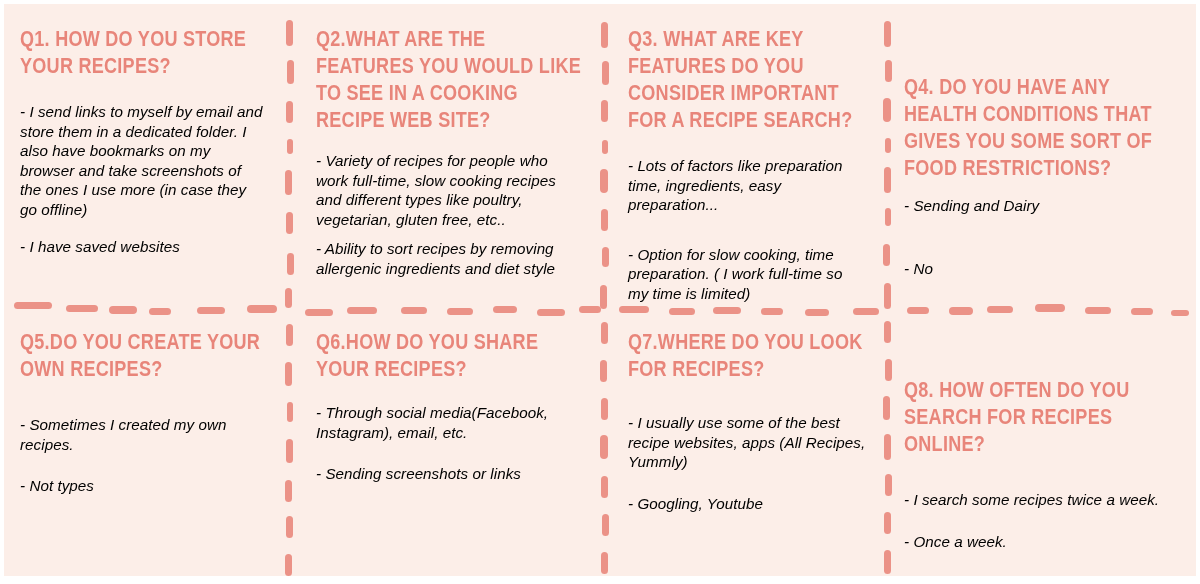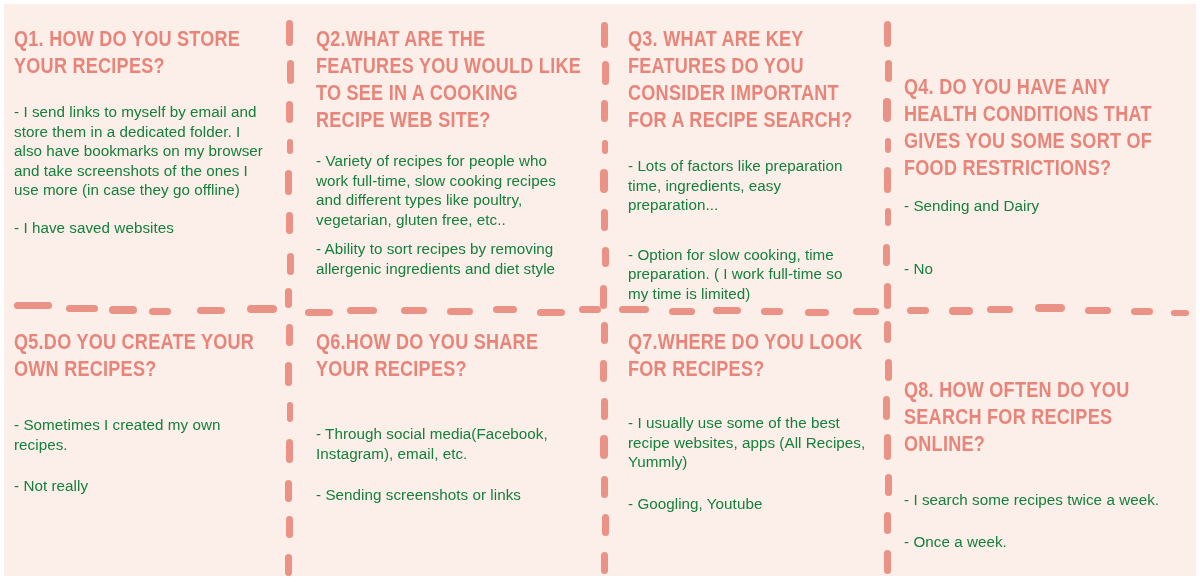--- a/index.html
+++ b/index.html
@@ -30,21 +30,21 @@
     position: absolute;
     inset: 0;
     display: grid;
     grid-template-columns: 288px 314px 282px 308px;
     grid-template-rows: 299px 273px;
   }
 
   .cell {
     position: relative;
     box-sizing: border-box;
-    padding: 22px 26px 10px 10px;
+    padding: 22px 26px 10px 16px;
     overflow: hidden;
   }
   .cell.c2 { padding-left: 24px; padding-right: 24px; }
   .cell.c3 { padding-left: 22px; padding-right: 22px; }
   .cell.c4 { padding-left: 16px; padding-right: 20px; margin-top: 48px; }
 
   .cell.row2 { padding-top: 26px; }
 
   .q-title {
     margin: 0 0 0 0;
@@ -58,39 +58,40 @@
     transform: scaleX(0.84);
     transform-origin: left top;
     width: 119%;
     white-space: pre-line;
   }
 
   .answers {
     margin-top: 18px;
   }
   .answer {
-    color: #15803d;
+    color: #000000;
     font-size: 15.2px;
     line-height: 19.5px;
     margin: 0 0 18px 0;
     letter-spacing: 0.05px;
+    font-style: italic;
   }
   .answer:last-child { margin-bottom: 16px; }
 
   
   .cell.c1.row1 .answers { margin-top: 22px; }
   .cell.c2.row1 .answers { margin-top: 17px; }
   .cell.c2.row1 .answer  { margin-bottom: 10px; }
   .cell.c3.row1 .answers { margin-top: 22px; }
   .cell.c3.row1 .answer  { margin-bottom: 30px; }
   .cell.c4.row1 .answers { margin-top: 14px; }
   .cell.c4.row1 .answer  { margin-bottom: 43px; }
 
   .cell.c1.row2 .answers { margin-top: 32px; }
-  .cell.c2.row2 .answers { margin-top: 41px; }
+  .cell.c2.row2 .answers { margin-top: 20px; }
   .cell.c3.row2 .answers { margin-top: 30px; }
   .cell.c4.row2 .answers { margin-top: 32px; }
   .cell.row2 .answer { margin-bottom: 22px; }
 
   
   .divider-layer {
     position: absolute;
     inset: 0;
     pointer-events: none;
   }
@@ -136,21 +137,21 @@
       <div class="answers">
         <p class="answer">- Sending and Dairy</p>
         <p class="answer">- No</p>
       </div>
     </div>
 
     <div class="cell c1 row2">
       <div class="q-title">Q5.DO YOU CREATE YOUR OWN RECIPES?</div>
       <div class="answers">
         <p class="answer">- Sometimes I created my own recipes.</p>
-        <p class="answer">- Not really</p>
+        <p class="answer">- Not types</p>
       </div>
     </div>
 
     <div class="cell c2 row2">
       <div class="q-title">Q6.HOW DO YOU SHARE YOUR RECIPES?</div>
       <div class="answers">
         <p class="answer">- Through social media(Facebook, Instagram), email, etc.</p>
         <p class="answer">- Sending screenshots or links</p>
       </div>
     </div>

